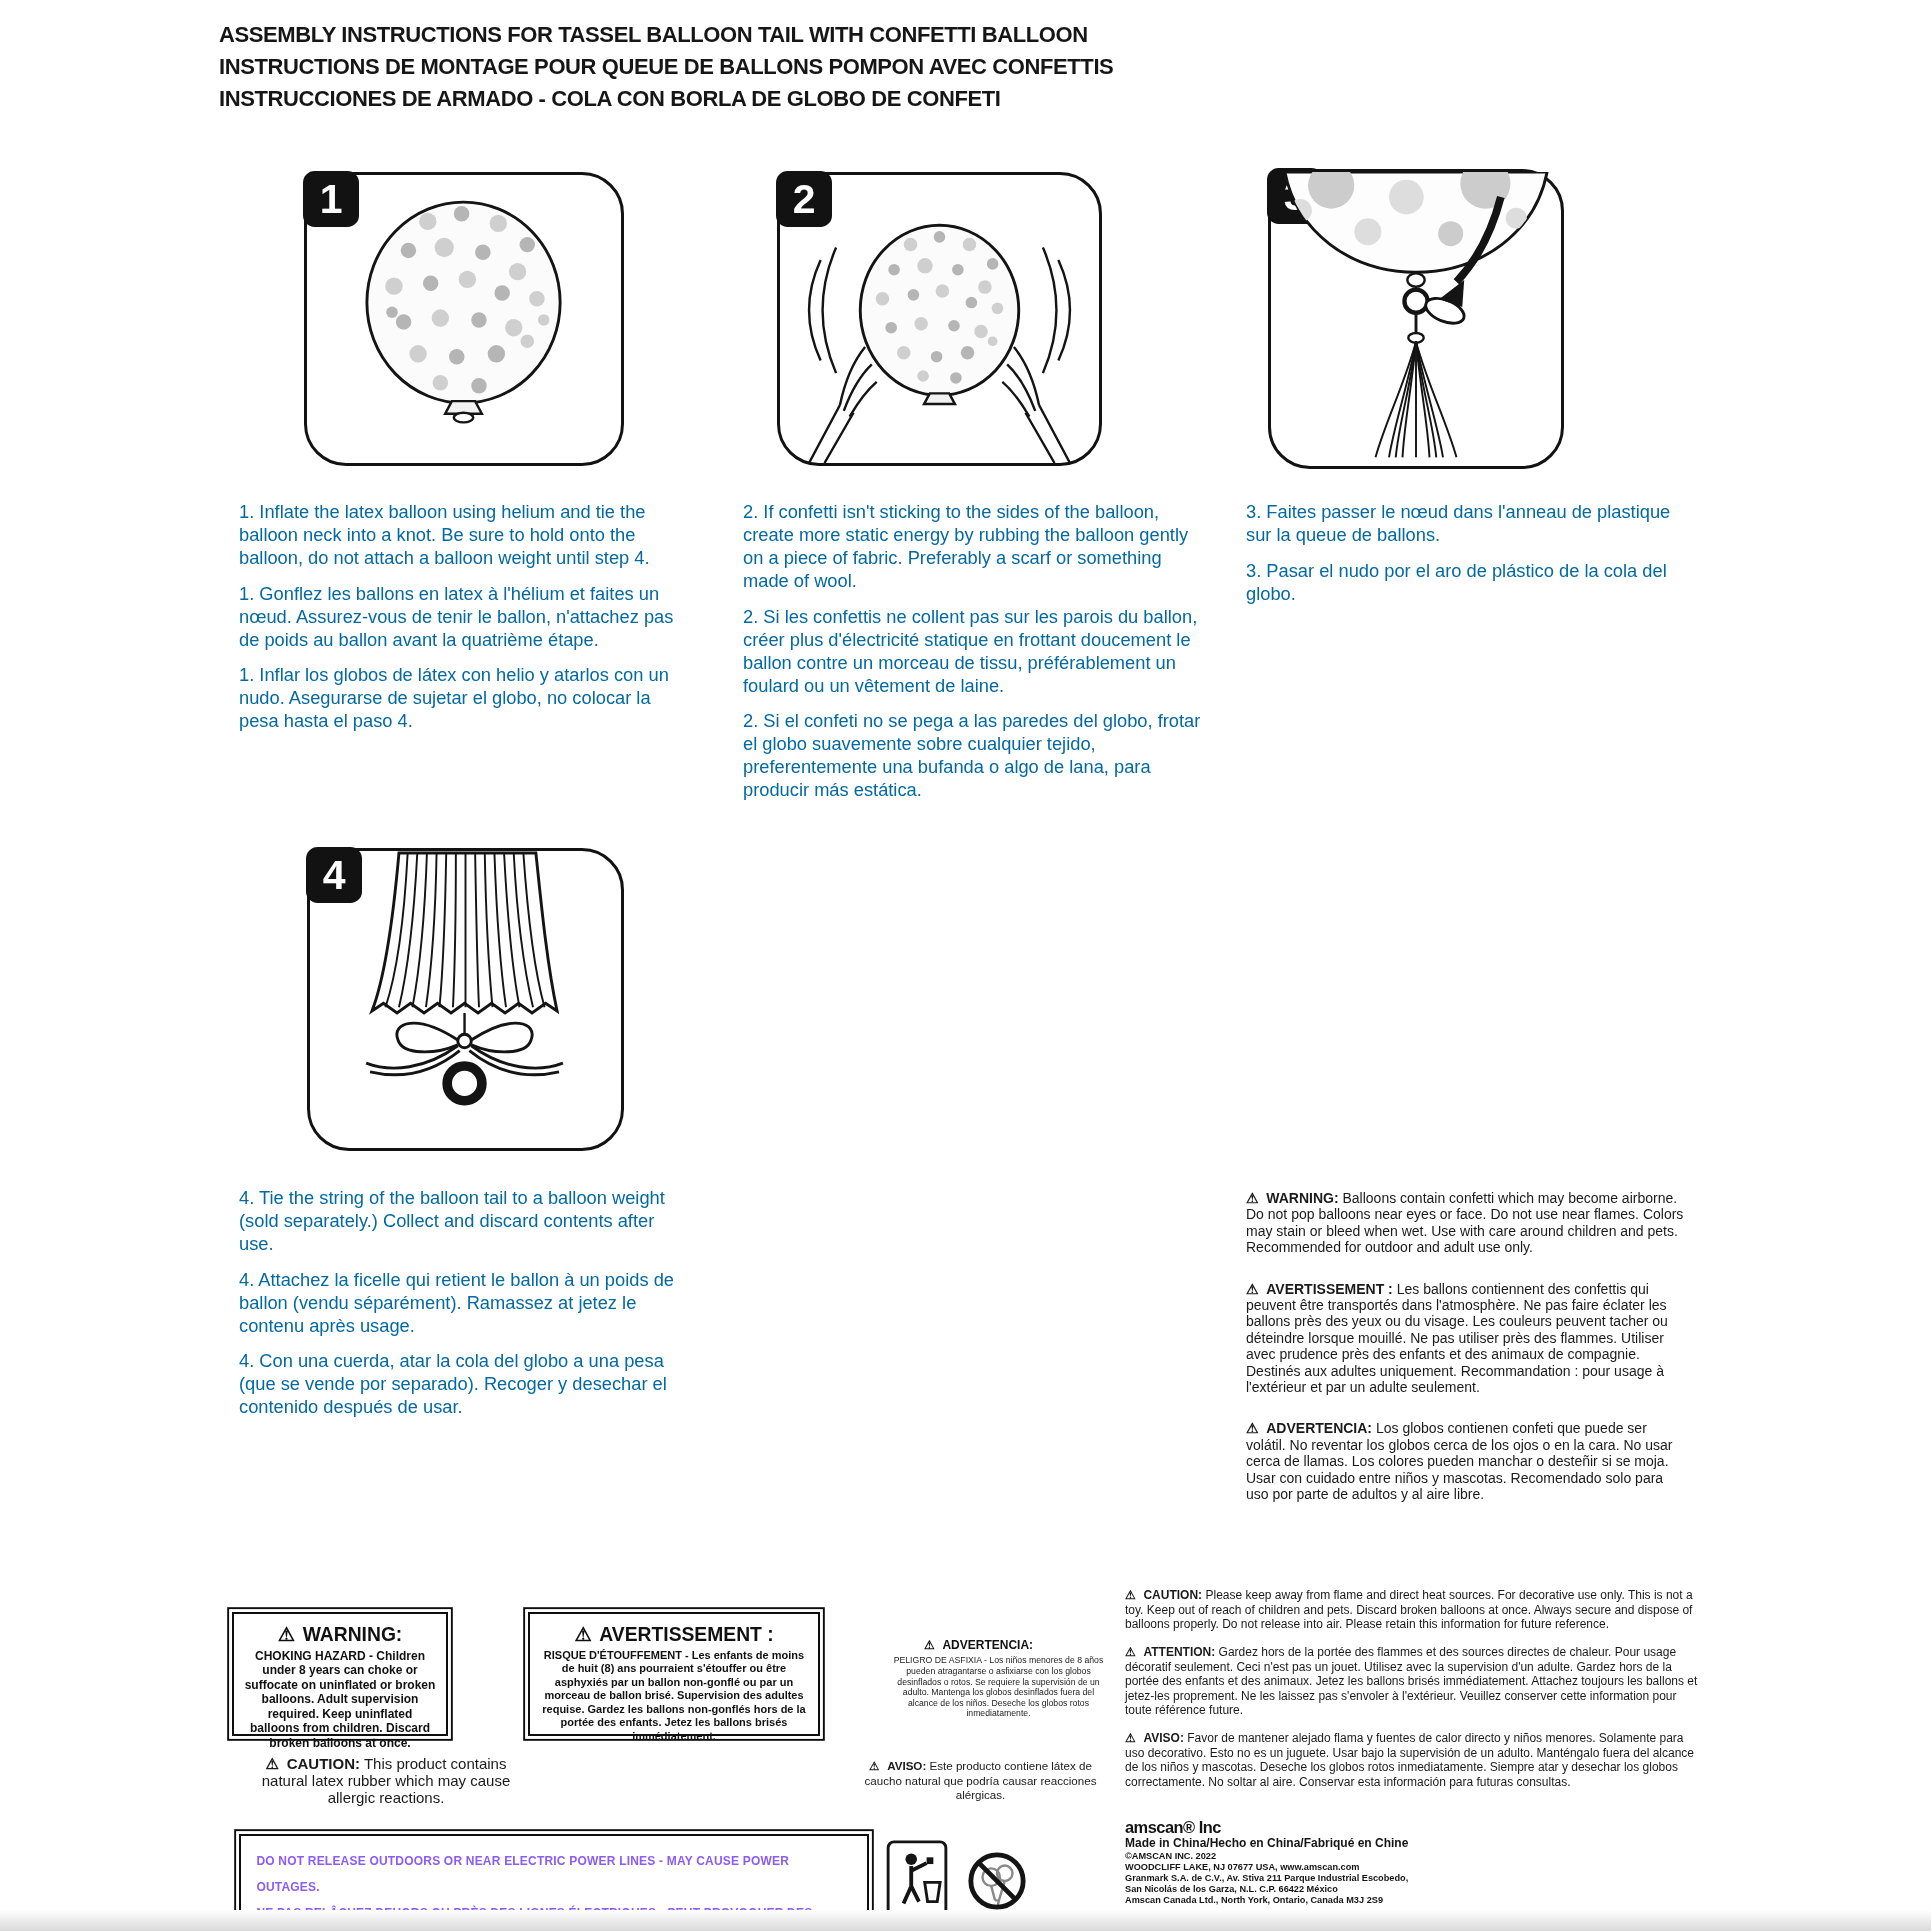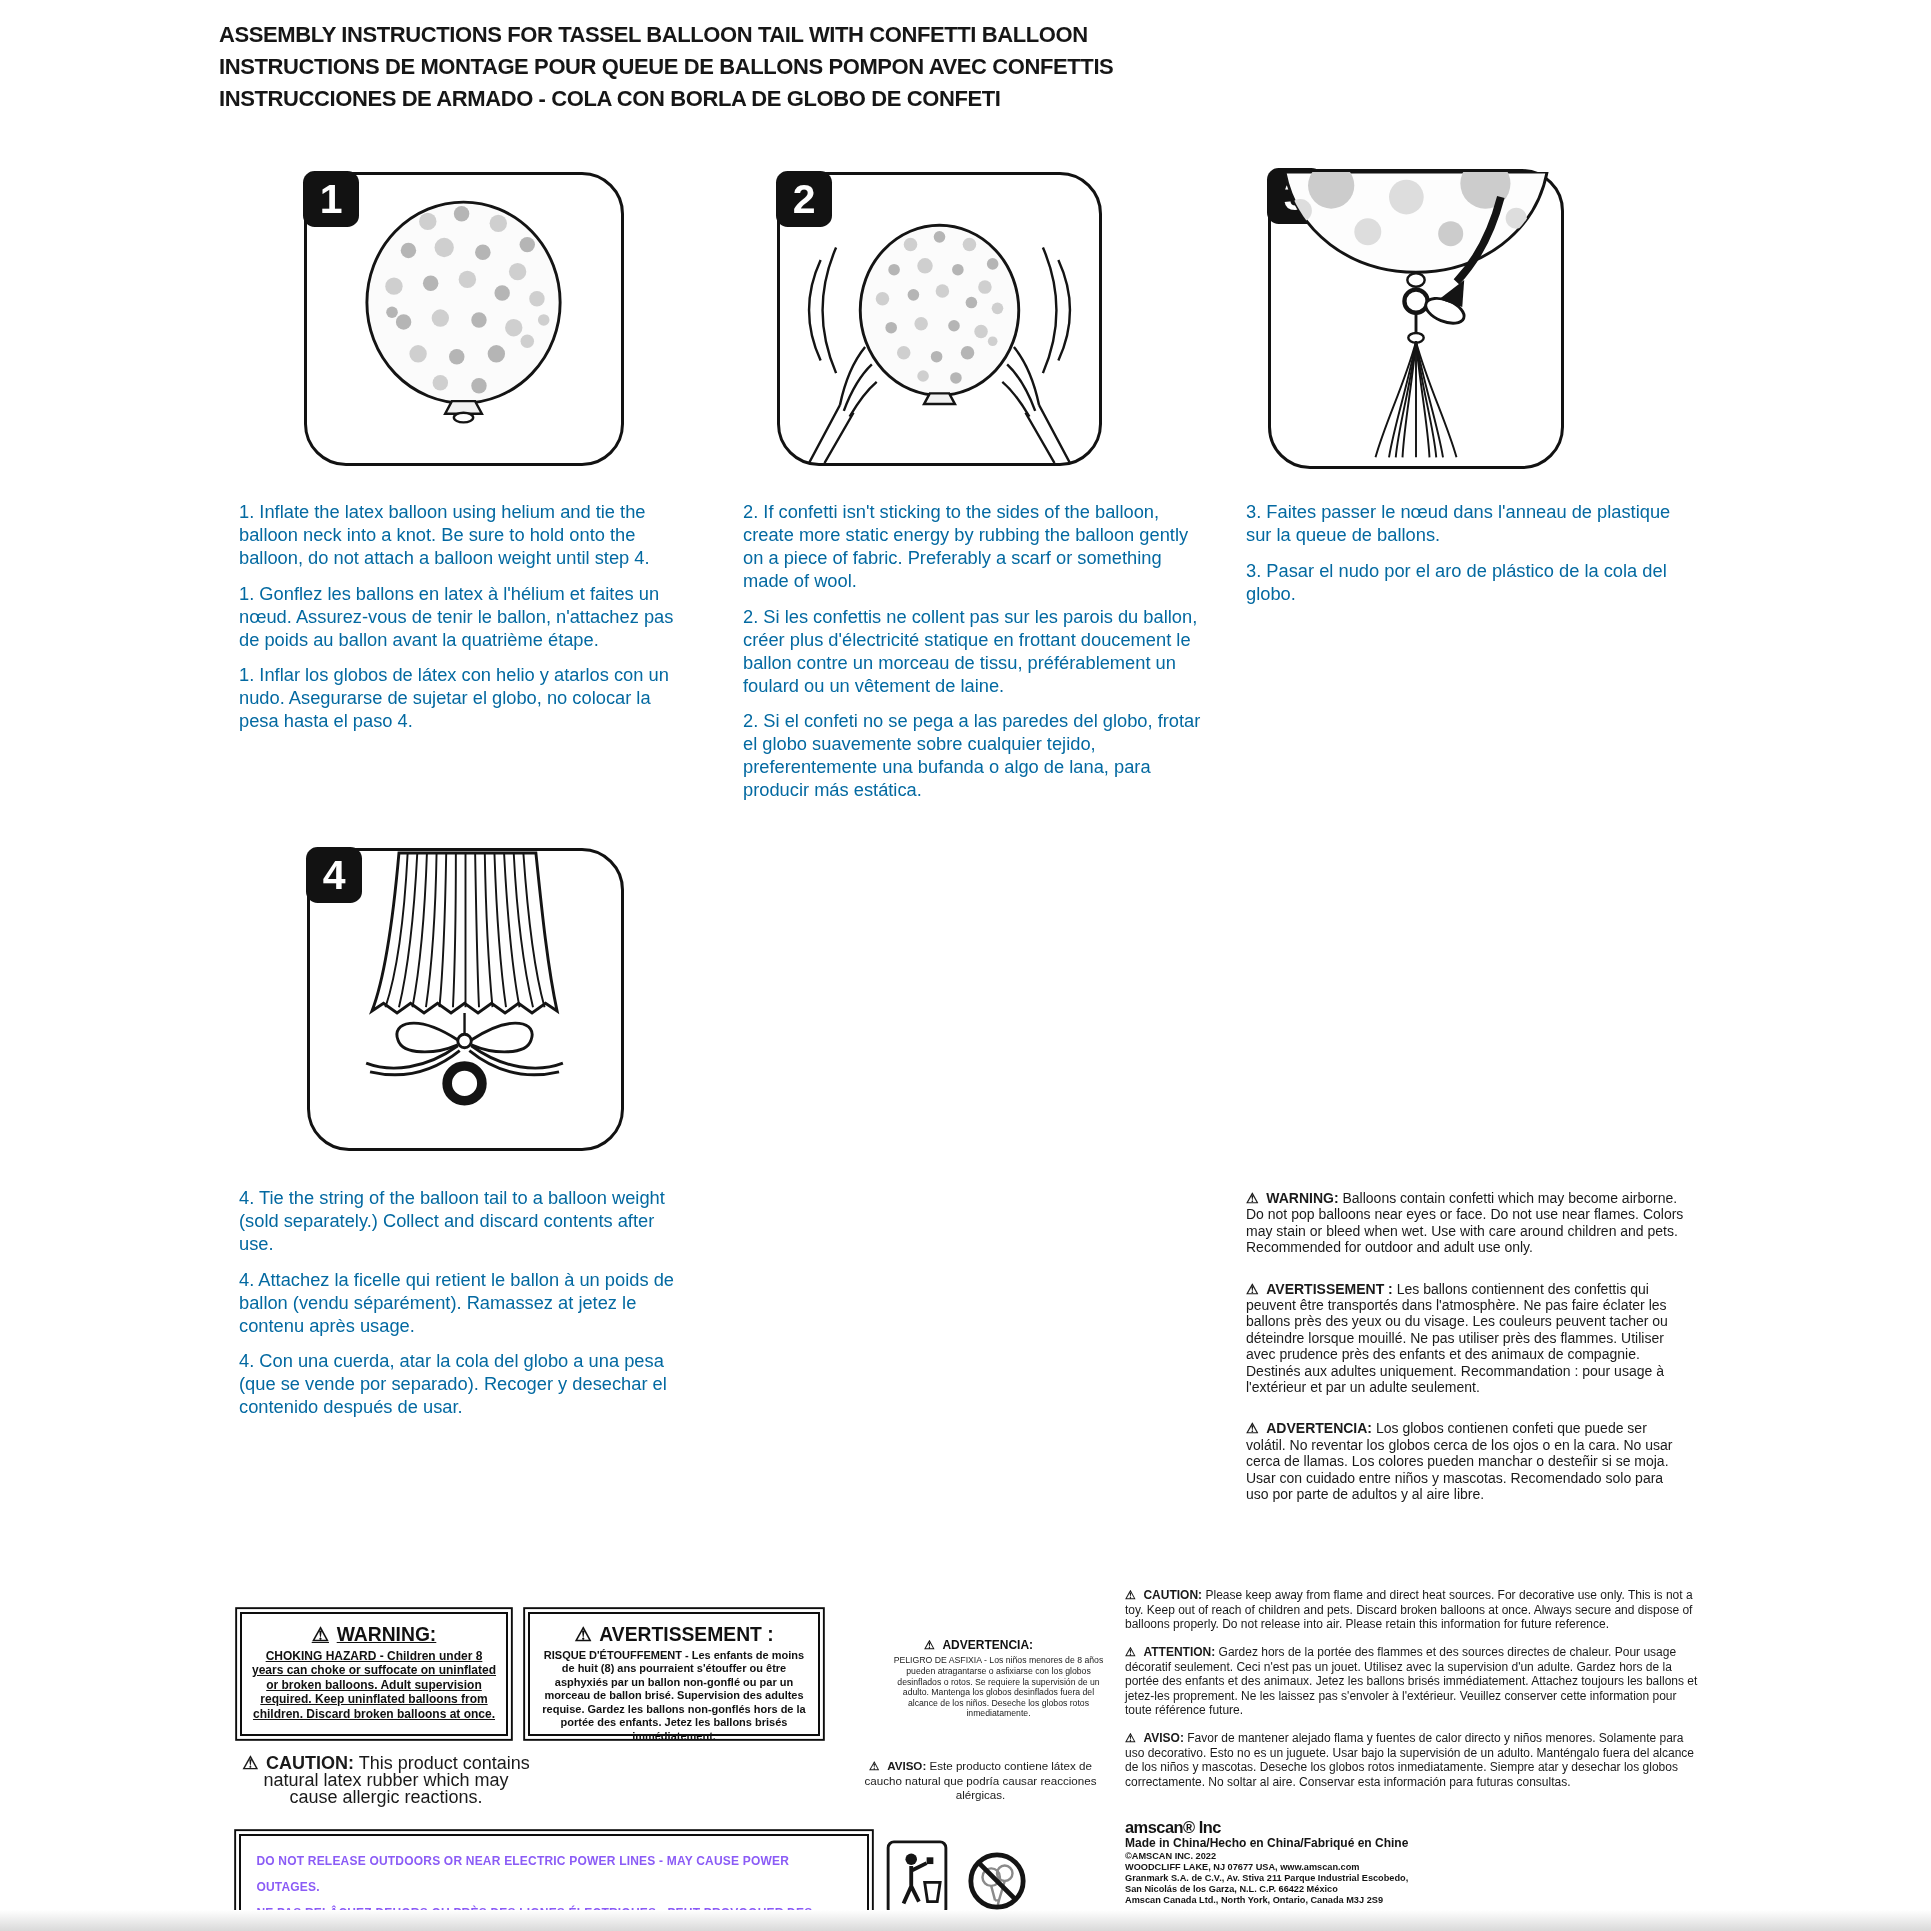--- a/index.html
+++ b/index.html
@@ -34,21 +34,21 @@
     border:2.9px solid #0d0d0d;
     box-shadow:0 0 0 2.9px #ffffff, 0 0 0 4.8px #0d0d0d;
     background:#fff;text-align:center;padding:9.7px 7.7px 5.8px 7.7px;box-sizing:border-box;
   }
   .dbox .hdr{font-weight:bold;font-size:19.3px;line-height:21px;margin-bottom:3.9px;}
   .dbox .bod{font-weight:bold;font-size:12px;line-height:14.5px;}
   .smallnote{text-align:center;}
   .smallnote .hdr{font-weight:bold;font-size:12px;line-height:13.5px;margin-bottom:2.9px;}
   .smallnote .bod{font-weight:normal;font-size:8.7px;line-height:10.6px;color:#222;margin-left:40px;}
   
-  .latex{text-align:center;font-size:18px;line-height:17px;color:#1a1a1a;}
+  .latex{text-align:center;font-size:15px;line-height:17px;color:#1a1a1a;}
   .latex .lbl{font-weight:bold;}
   .latex.small{font-size:11.6px;line-height:14.5px;}
   
   .powerbox{
     border:2.9px solid #0d0d0d;
     box-shadow:0 0 0 2.9px #ffffff, 0 0 0 4.8px #0d0d0d;
     background:#fff;padding:11.6px 15.4px;box-sizing:border-box;
   }
   .powerbox div{font-weight:bold;font-size:12px;line-height:26px;letter-spacing:0.2px;color:#8b5cf6;}
   
@@ -271,21 +271,21 @@
   <p>
     <span class="tri">⚠</span><span class="lbl">ATTENTION:</span>
     <span>Gardez hors de la portée des flammes et des sources directes de chaleur. Pour usage décoratif seulement. Ceci n'est pas un jouet. Utilisez avec la supervision d'un adulte. Gardez hors de la portée des enfants et des animaux. Jetez les ballons brisés immédiatement. Attachez toujours les ballons et jetez-les proprement. Ne les laissez pas s'envoler à l'extérieur. Veuillez conserver cette information pour toute référence future.</span>
   </p>
   <p>
     <span class="tri">⚠</span><span class="lbl">AVISO:</span>
     <span>Favor de mantener alejado flama y fuentes de calor directo y niños menores. Solamente para uso decorativo. Esto no es un juguete. Usar bajo la supervisión de un adulto. Manténgalo fuera del alcance de los niños y mascotas. Deseche los globos rotos inmediatamente. Siempre atar y desechar los globos correctamente. No soltar al aire. Conservar esta información para futuras consultas.</span>
   </p>
 </div>
 
-<div class="abs dbox" style="left:240px;top:1612px;width:268px;height:124px;text-decoration:underline;">
+<div class="abs dbox" style="left:232px;top:1612px;width:216px;height:124px;">
   <div class="hdr">
     <span class="tri">⚠</span><span>WARNING:</span>
   </div>
   <div class="bod">CHOKING HAZARD - Children under 8 years can choke or suffocate on uninflated or broken balloons. Adult supervision required. Keep uninflated balloons from children. Discard broken balloons at once.</div>
 </div>
 
 <div class="abs dbox" style="left:528px;top:1612px;width:292px;height:124px;">
   <div class="hdr">
     <span class="tri">⚠</span><span>AVERTISSEMENT :</span>
   </div>

